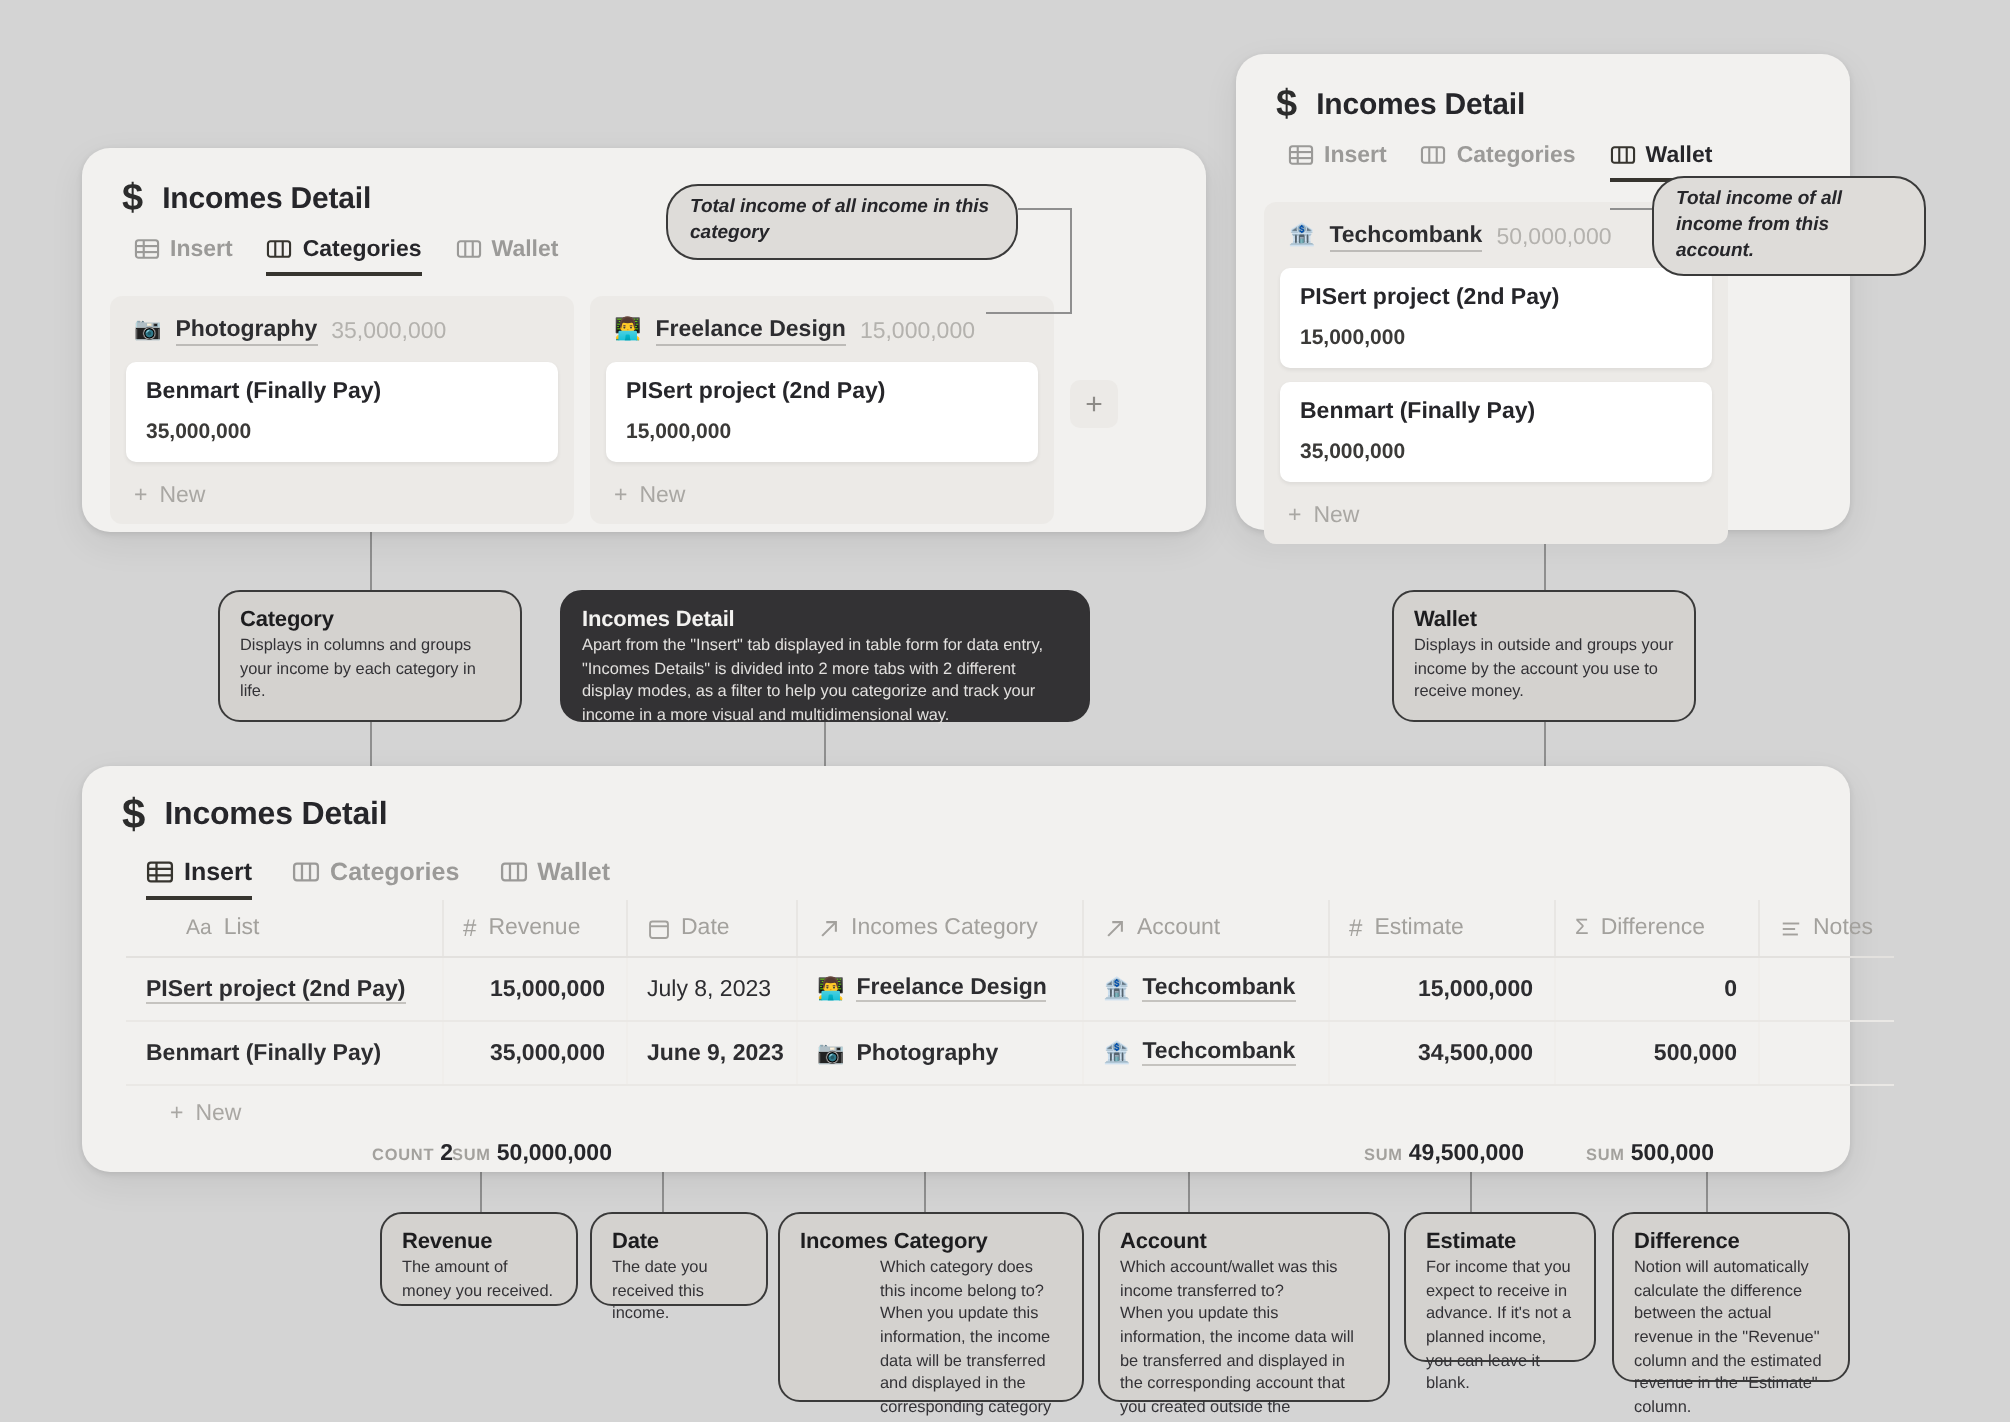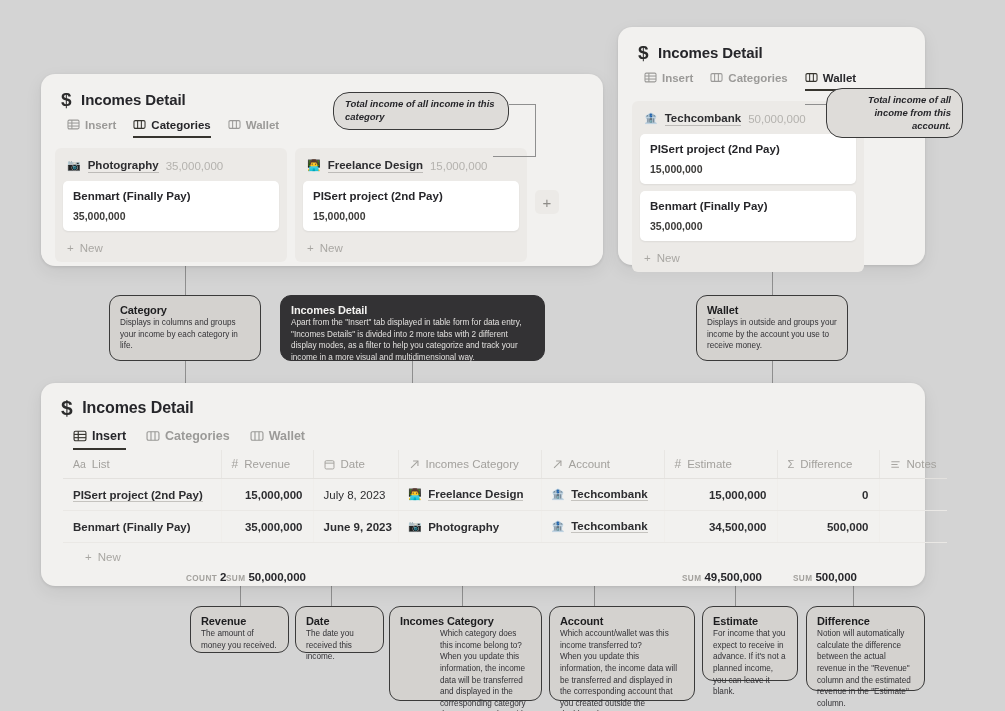--- a/index.html
+++ b/index.html
@@ -389,21 +389,21 @@
       </div>
       <div class="new-row">
         <span>+</span>
         <span>New</span>
       </div>
     </div>
   </div>
 </div>
 
 <div class="line hline" style="left:805px; top:104px; width:30px; height:1.2px;"></div>
-<div class="tip" style="left:826px; top:88px; width:137px;text-align:right;">
+<div class="tip" style="left:826px; top:88px; width:137px;">
   <span>Total income of all income from this account.</span>
 </div>
 
 <div class="note light" style="left:109px; top:295px; width:152px; height:66px;">
   <div class="note-title">Category</div>
   <div class="note-body">Displays in columns and groups your income by each category in life.</div>
 </div>
 
 <div class="note dark" style="left:280px; top:295px; width:265px; height:66px;">
   <div class="note-title">Incomes Detail</div>
@@ -458,21 +458,21 @@
         <col style="width:143px">
           <col style="width:123px">
           <col style="width:113px">
         <col style="width:102px">
           <col style="width:68px">
       </colgroup>
       <thead>
         <tr>
           <th>
               <div class="hcell">
-            <span class="mono-icon" style="font-size:10.5px;">Aa</span>
+            <span class="mono-icon" style="font-size:10.5px;margin-left:20px;">Aa</span>
             <span>List</span>
               </div>
             </th>
           <th>
               <div class="hcell">
             <span class="mono-icon" style="font-size:12px;">#</span>
             <span>Revenue</span>
               </div>
             </th>
           <th>

